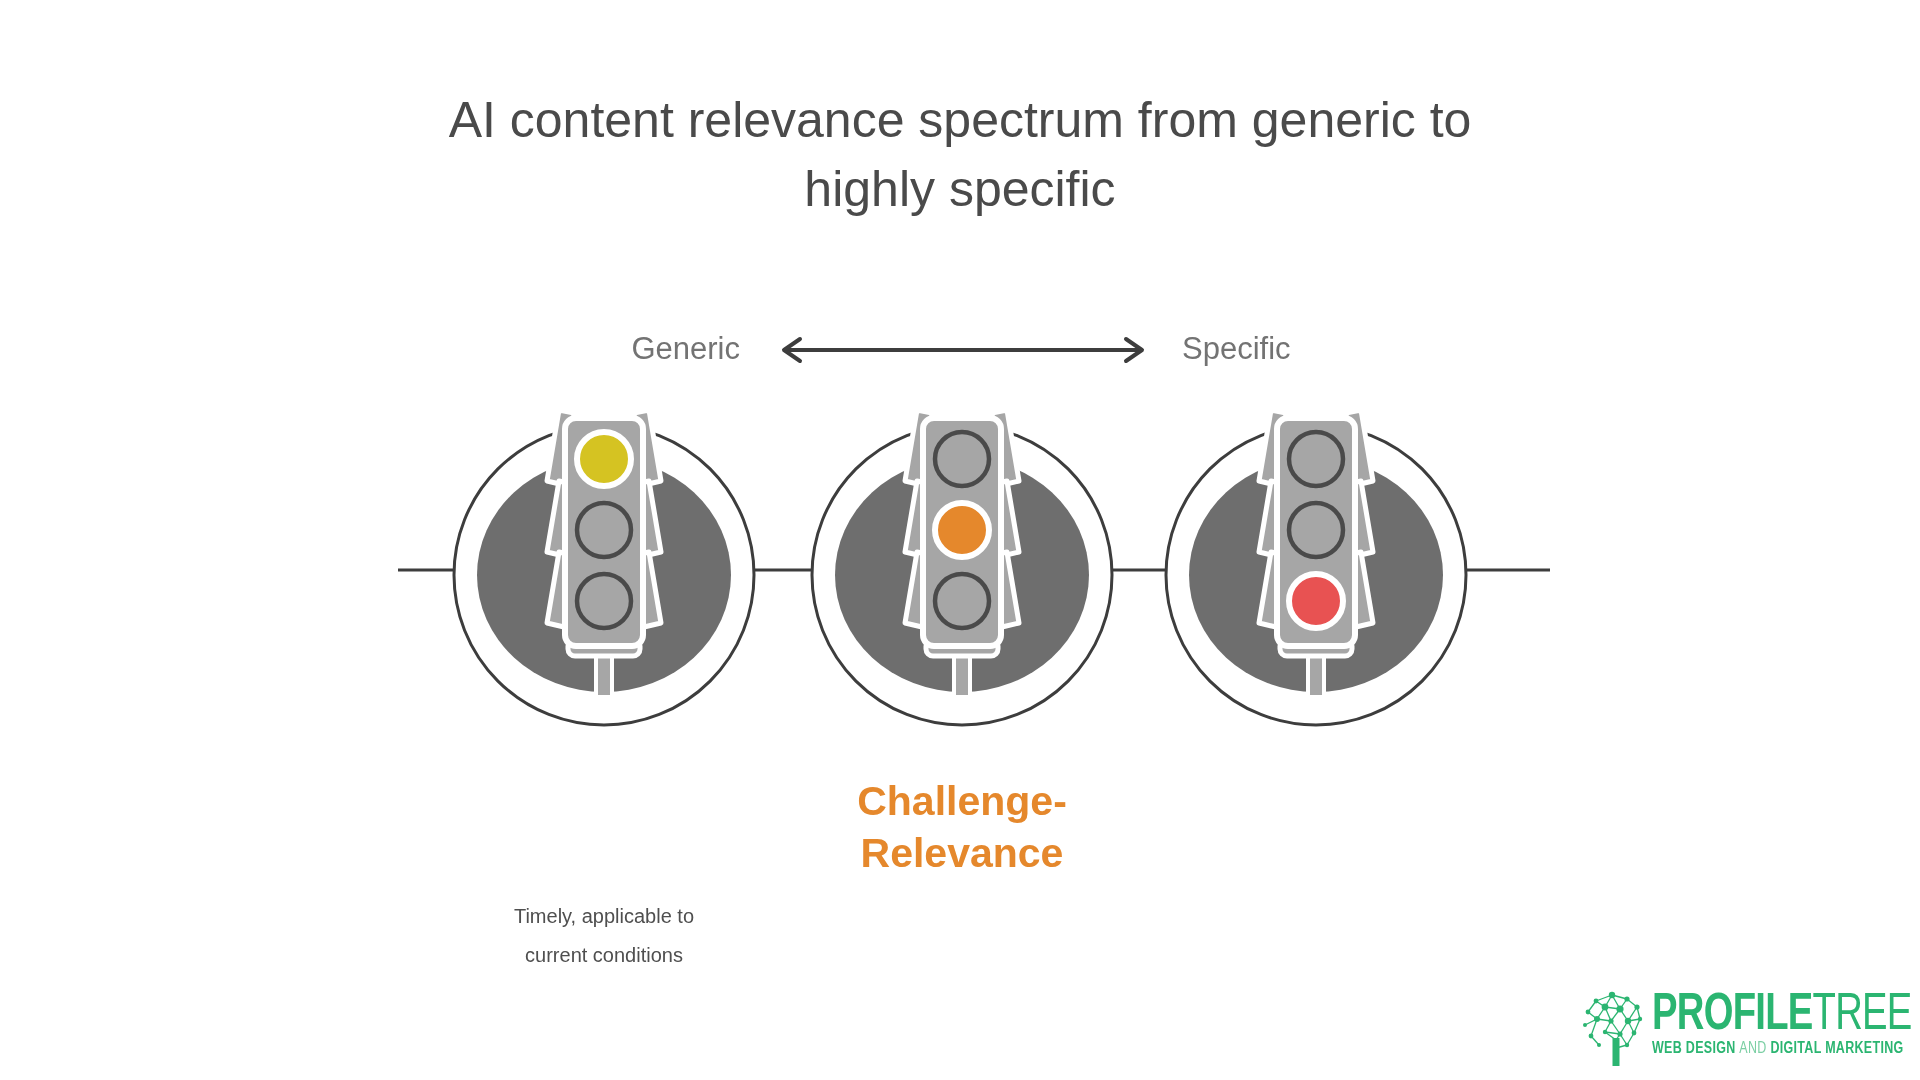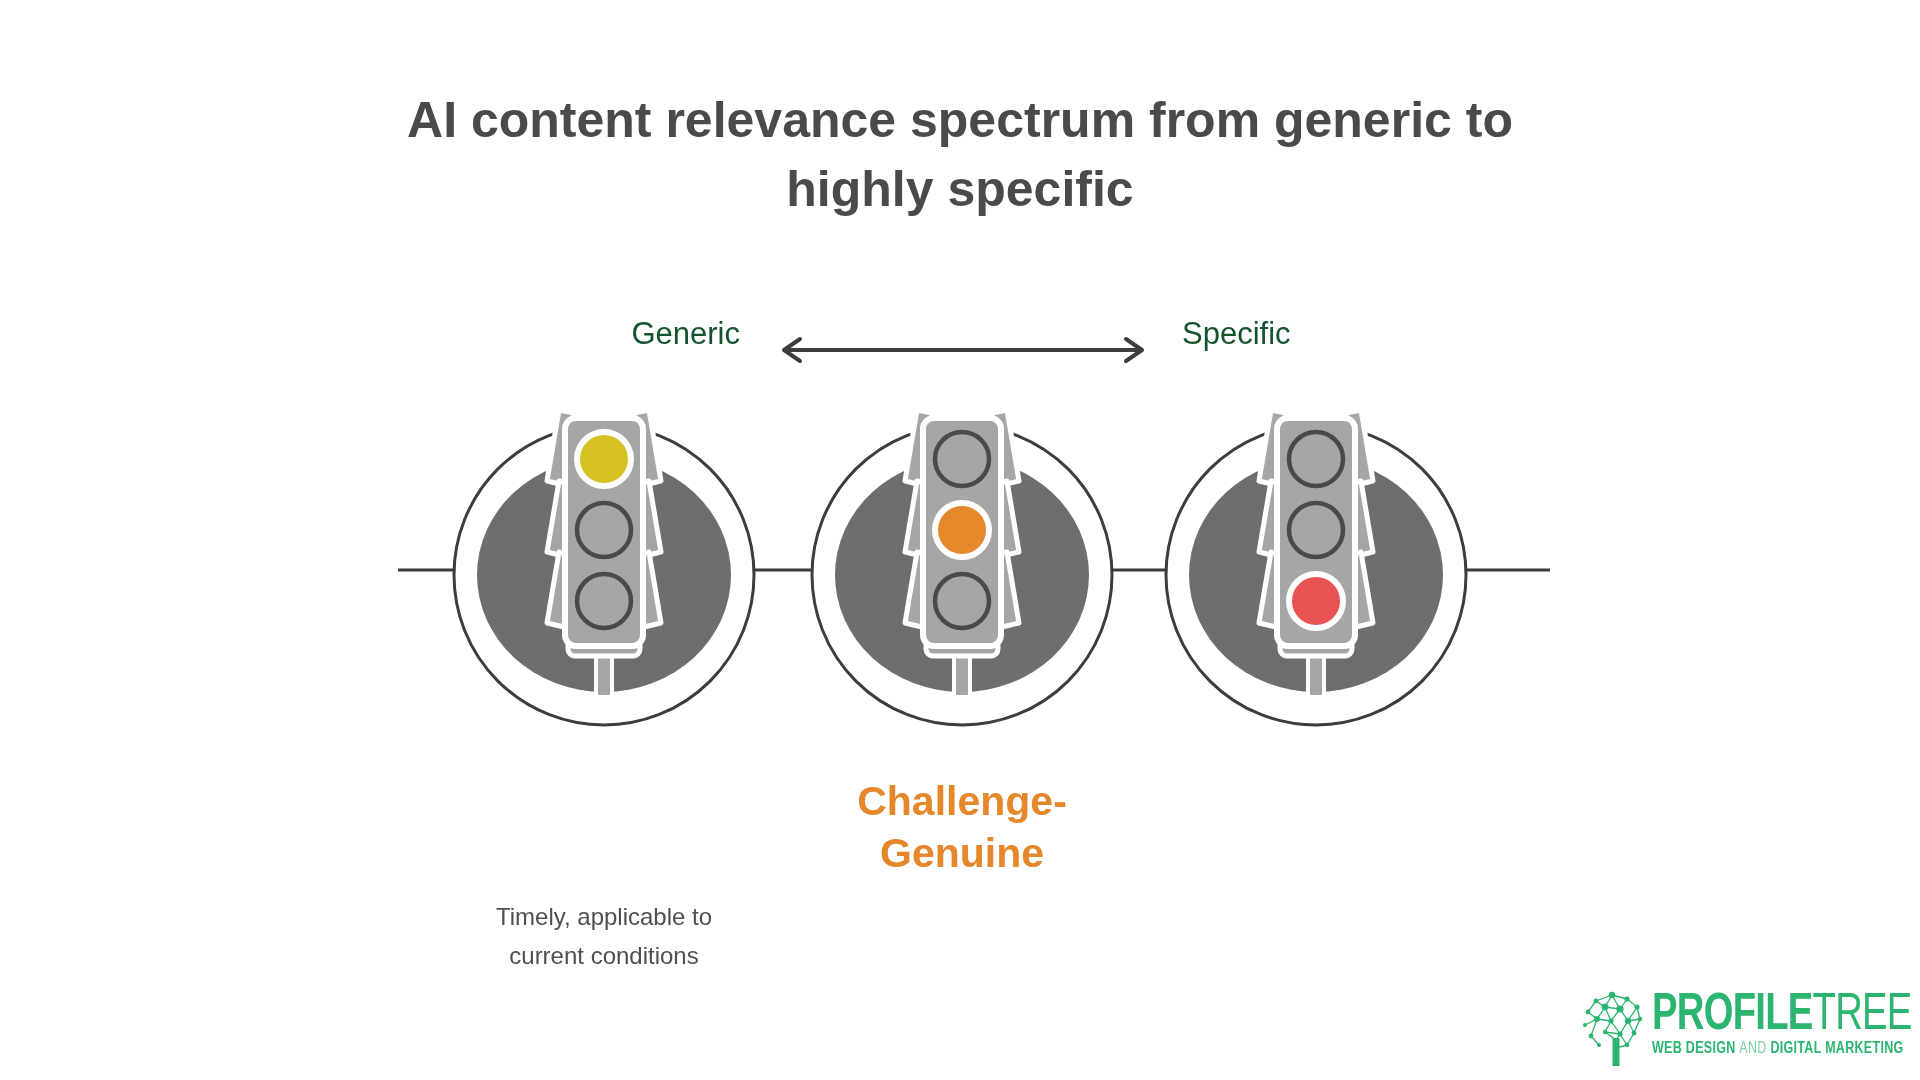--- a/index.html
+++ b/index.html
@@ -5,26 +5,26 @@
   html,body { margin:0; padding:0; background:#ffffff; }
   #canvas {
     position:relative; width:1920px; height:1080px; background:#ffffff;
     font-family:"Liberation Sans", sans-serif; overflow:hidden;
   }
   .abs { position:absolute; }
 
   
   .main-title {
     left:0; top:86px; width:1920px; text-align:center;
-    font-size:50px; font-weight:bold; color:#4a4a4a; line-height:69px;
+    font-size:50px; font-weight:normal; color:#4a4a4a; line-height:69px;
     white-space:pre-line; letter-spacing:0px;
   }
 
   
-  .spectrum-label { top:316px; font-size:31px; color:#14532d; line-height:36px; }
+  .spectrum-label { top:331px; font-size:31px; color:#737373; line-height:36px; }
   .spectrum-label.left  { left:520px; width:220px; text-align:right; }
   .spectrum-label.right { left:1182px; width:220px; text-align:left; }
   .spectrum-arrow { left:770px; top:334px; }
   .spectrum-arrow path { stroke:#3d3d3d; stroke-width:4; fill:none;
     stroke-linecap:round; stroke-linejoin:round; }
 
   
   .diagram { left:0; top:0; }
   .baseline      { stroke:#3d3d3d; stroke-width:3; fill:none; }
   .ring          { fill:#ffffff; stroke:#3d3d3d; stroke-width:3; }
@@ -35,21 +35,21 @@
   .tl-body       { fill:#a6a6a6; stroke:#ffffff; stroke-width:6; }
   .bulb-off      { fill:#a6a6a6; stroke:#4a4a4a; stroke-width:4.5; }
   .bulb-lit      { stroke:#ffffff; stroke-width:6; } 
 
   
   .stage-name {
     top:775px; width:360px; text-align:center; font-size:41px; font-weight:bold;
     line-height:52px; white-space:pre-line;
   }
   .stage-desc {
-    top:897px; width:360px; text-align:center; font-size:24px; color:#4f4f4f;
+    top:897px; width:360px; text-align:center; font-size:20px; color:#4f4f4f;
     line-height:39px; white-space:pre-line;
   }
   .col1 { left:424px; }  .col2 { left:782px; }  .col3 { left:1136px; }
 
   
   .logo { left:1583px; top:988px; display:flex; gap:9px; align-items:flex-start; }
   .logo-icon circle { fill:#2bb571; }
   .logo-icon line   { stroke:#2bb571; stroke-width:1.3; }
   .logo-icon rect, .logo-icon path { fill:#2bb571; }
   .brand {
@@ -136,21 +136,21 @@
         <rect class="plate" x="-36" y="64" width="72" height="17" rx="7"></rect>
         <rect class="tl-body" x="-39" y="-157" width="78" height="228" rx="11"></rect>
         <circle class="bulb-off" cx="0" cy="-116" r="27"></circle>
         <circle class="bulb-off" cx="0" cy="-45" r="27"></circle>
         <circle class="bulb-lit" cx="0" cy="26" r="27" fill="#e85252"></circle>
       </g>
     </g>
   </svg>
 
   <div class="abs stage-name col2" style="color: rgb(229, 136, 44);">Challenge-
-Genuine</div>
+Relevance</div>
 
   <div class="abs stage-desc col1">Timely, applicable to
 current conditions</div>
 
   <div class="abs logo">
     <svg class="logo-icon" width="60" height="78" viewBox="0 0 60 78">
       <g>
         <line x1="29" y1="7" x2="13" y2="13"></line>
           <line x1="29" y1="7" x2="44" y2="11"></line>
         <line x1="29" y1="7" x2="22" y2="19"></line>

